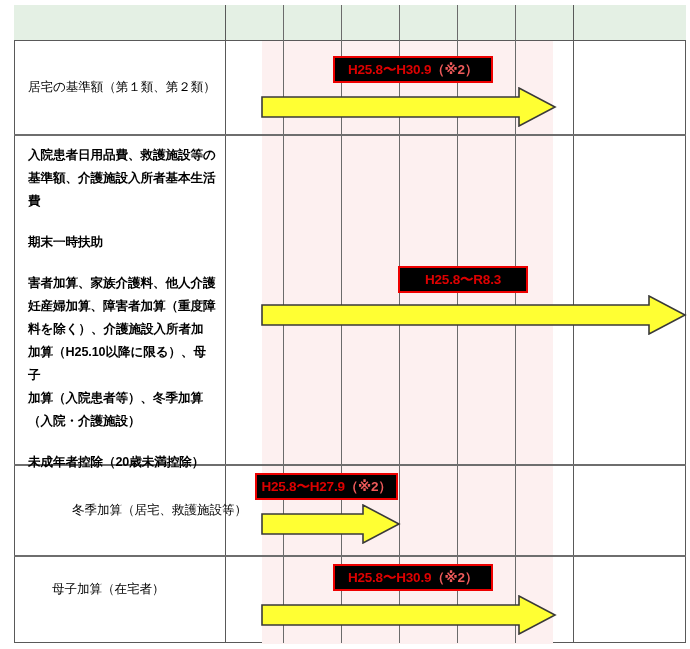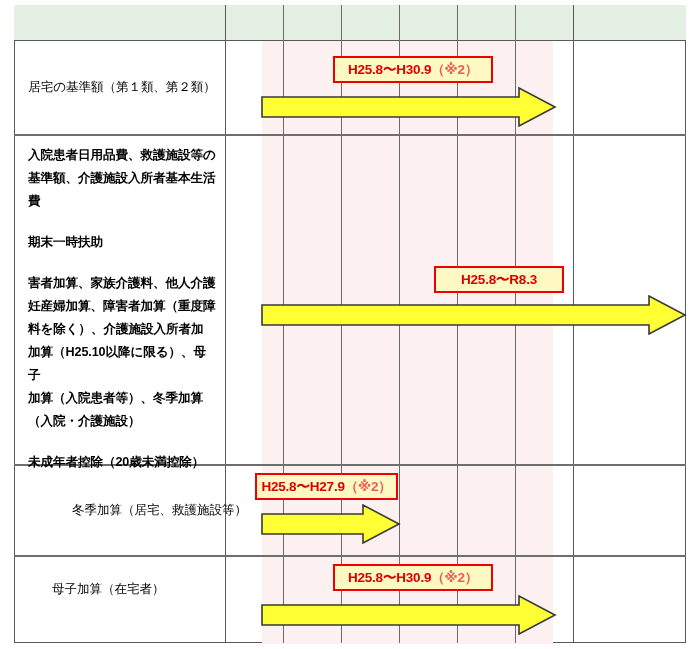--- a/index.html
+++ b/index.html
@@ -121,21 +121,21 @@
   .arrow {
     position: absolute;
     z-index: 7;
   }
   .arrow svg { display: block; }
 
   
   .callout {
     position: absolute;
     z-index: 9;
-    background: #fef9c3;
+    background: #000000;
     border: 2px solid #ee0000;
     color: #dd0000;
     font-size: 13.5px;
     font-weight: bold;
     letter-spacing: -0.2px;
     white-space: nowrap;
     display: flex;
     align-items: center;
     justify-content: center;
     box-sizing: border-box;
@@ -170,21 +170,21 @@
   <div class="vline thin" style="left:341px;"></div>
   <div class="vline thin" style="left:399px;"></div>
   <div class="vline thin" style="left:457px;"></div>
   <div class="vline thin" style="left:515px;"></div>
   <div class="vline" style="left:573px;"></div>
 
   <div class="hline" style="top:134px;"></div>
   <div class="hline" style="top:464px;"></div>
   <div class="hline" style="top:555px;"></div>
 
-  <div class="rowlabel center" style="top:41px;height:93px;justify-content:center;">
+  <div class="rowlabel center" style="top:41px;height:93px;">
     <div class="pad">
       <p>居宅の基準額（第１類、第２類）</p>
     </div>
   </div>
 
   <div class="callout" style="left:333px;top:56px;width:160px;height:27px;">
     <span>H25.8〜H30.9</span>
       <span class="note">（※2）</span>
   </div>
 
@@ -206,21 +206,21 @@
       <p>妊産婦加算、障害者加算（重度障</p>
       <p>料を除く）、介護施設入所者加</p>
       <p>加算（H25.10以降に限る）、母子</p>
       <p>加算（入院患者等）、冬季加算</p>
       <p>（入院・介護施設）</p>
       <div class="gap"></div>
       <p>未成年者控除（20歳未満控除）</p>
     </div>
   </div>
 
-  <div class="callout" style="left:398px;top:266px;width:130px;height:27px;margin-left:36px;">
+  <div class="callout" style="left:398px;top:266px;width:130px;height:27px;">
     <span>H25.8〜R8.3</span>
       <span class="note"></span>
   </div>
 
   <div class="arrow" style="left:261px;top:295px;">
     <svg width="426" height="40" viewBox="0 0 426 40">
       <polygon points="1,10 388,10 388,1 424,20 388,39 388,30 1,30" fill="#ffff33" stroke="#3a3a3a" stroke-width="1.6" stroke-linejoin="miter"></polygon>
     </svg>
   </div>
 

